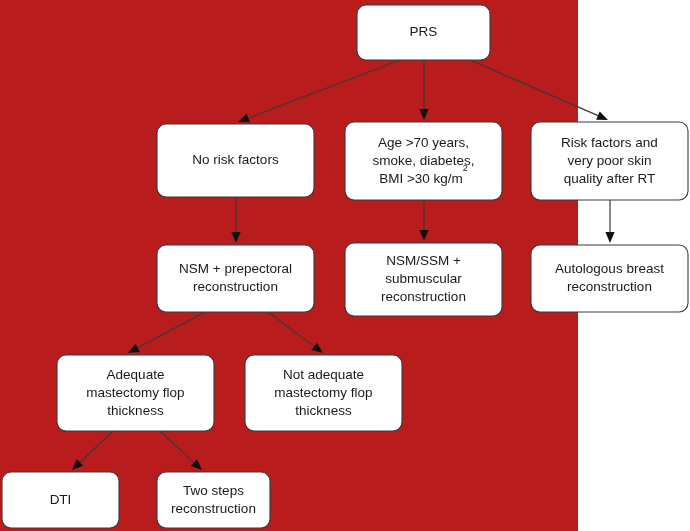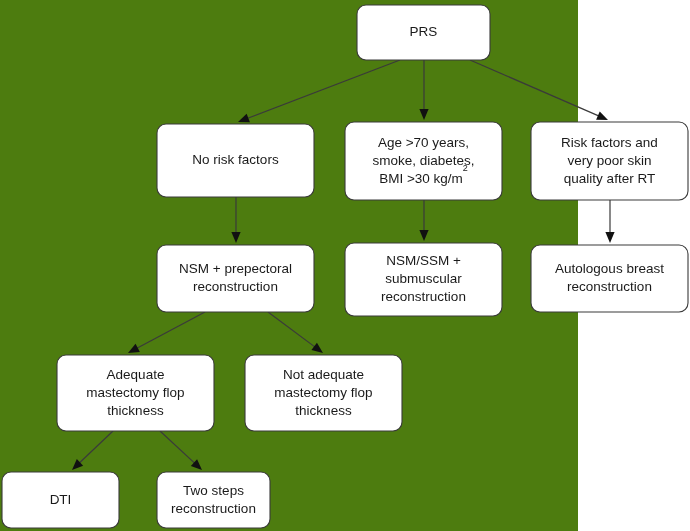--- a/index.html
+++ b/index.html
@@ -10,21 +10,21 @@
   body {
     width: 690px;
     height: 531px;
     font-family: "Liberation Sans", sans-serif;
     overflow: hidden;
   }
   #flowchart-root {
     position: relative;
     width: 578px;
     height: 531px;
-    background: #4d7c0f;
+    background: #b91c1c;
   }
   svg.diagram {
     display: block;
     width: 690px;
     height: 531px;
   }
   .node-box {
     fill: #ffffff;
     stroke: #3a3a3a;
     stroke-width: 1.1;

